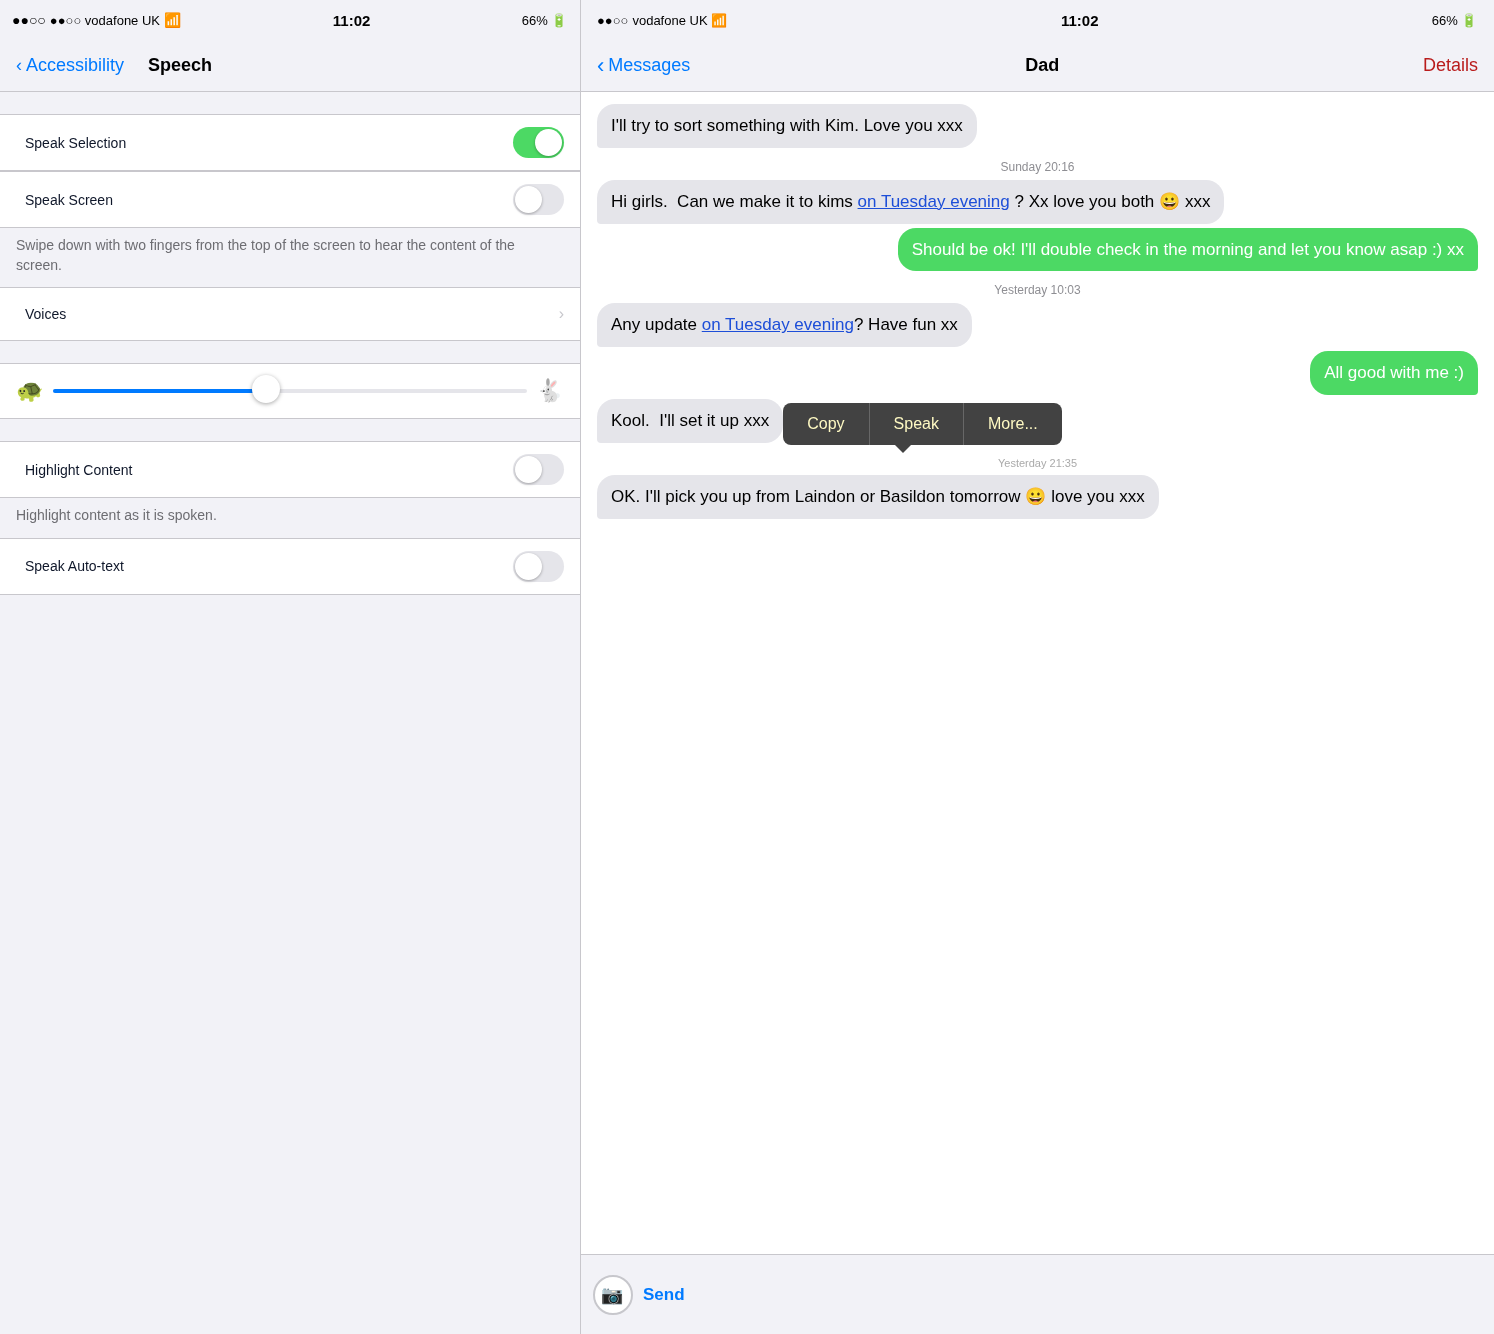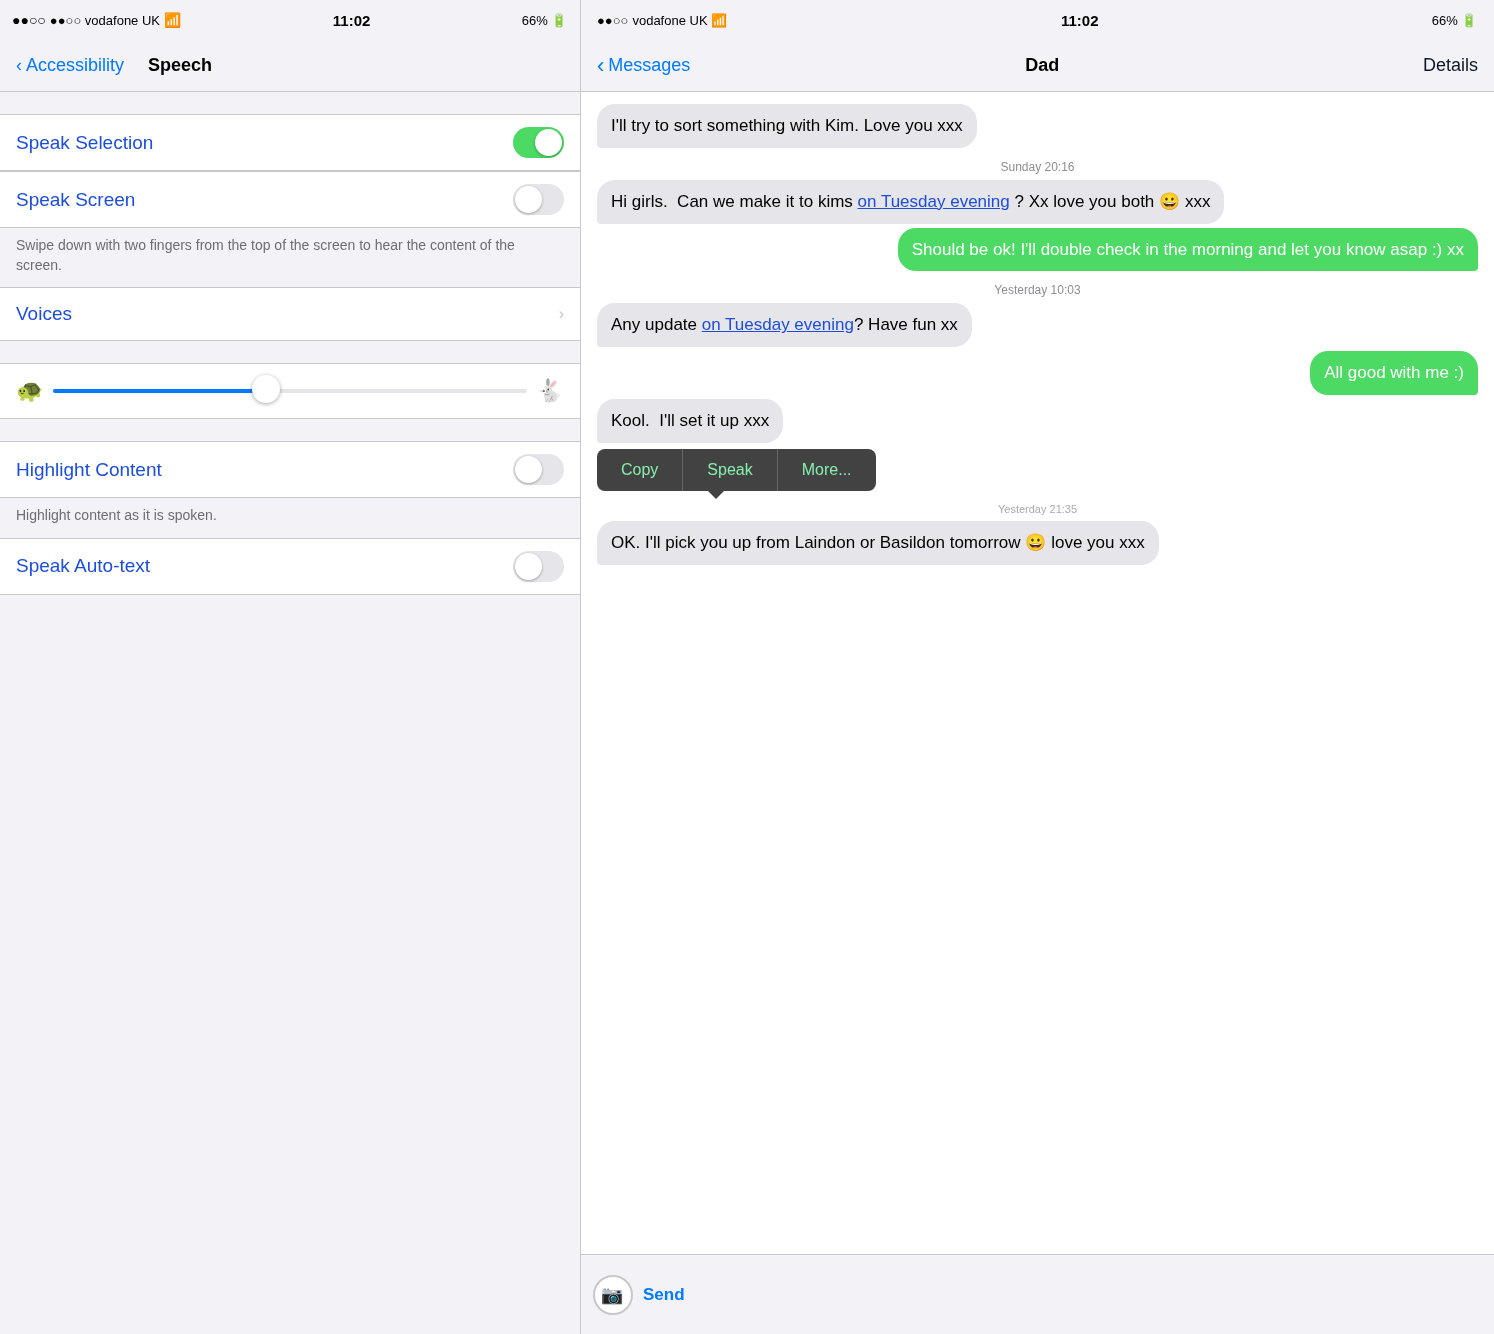--- a/index.html
+++ b/index.html
@@ -81,22 +81,23 @@
       align-items: center;
       justify-content: space-between;
       padding: 12px 16px;
       background: #fff;
       min-height: 52px;
       border-bottom: 1px solid #e5e5ea;
     }
     .settings-row:last-child { border-bottom: none; }
 
     .settings-row-label {
-      font-size: 19px;
-      color: #1d4ed8;
+      font-size: 14px;
+      color: #0f172a;
+      margin-left: 9px;
     }
 
     .toggle {
       width: 51px;
       height: 31px;
       border-radius: 16px;
       position: relative;
       cursor: pointer;
       transition: background 0.2s;
     }
@@ -207,21 +208,21 @@
       display: flex;
       align-items: center;
       gap: 4px;
     }
     .nav-title-right {
       font-size: 18px;
       font-weight: 600;
       color: #000;
     }
     .nav-details {
-      color: #0f172a;
+      color: #b91c1c;
       font-size: 18px;
       margin-left: 29px;
     }
 
     .messages-container {
       flex: 1;
       overflow-y: auto;
       padding: 12px 16px;
       display: flex;
       flex-direction: column;
@@ -272,21 +273,21 @@
       display: flex;
       background: rgba(50,50,50,0.92);
       border-radius: 8px;
       overflow: visible;
       position: relative;
       width: fit-content;
       align-self: flex-start;
       margin: 4px 0 2px 0;
     }
     .context-menu-item {
-      color: #86efac;
+      color: #fef9c3;
       font-size: 16px;
       padding: 12px 24px;
       cursor: pointer;
       border-right: 1px solid rgba(255,255,255,0.2);
       white-space: nowrap;
     }
     .context-menu-item:last-child { border-right: none; }
     .context-menu::after {
       content: '';
       position: absolute;
@@ -483,21 +484,21 @@
         Any update <a href="#">on Tuesday evening</a>? Have fun xx
       </div>
     </div>
 
     <div class="bubble-row outgoing">
       <div class="bubble outgoing">
         All good with me :)
       </div>
     </div>
 
-    <div style="display:flex;flex-direction:column;align-items:flex-start;">
+    <div style="display:flex;flex-direction:row;align-items:flex-start;">
       <div class="bubble incoming" style="margin-bottom:2px;">
         Kool.&nbsp; I'll set it up xxx
       </div>
       <div class="context-menu">
         <div class="context-menu-item">Copy</div>
         <div class="context-menu-item">Speak</div>
         <div class="context-menu-item">More...</div>
       </div>
     </div>
 

